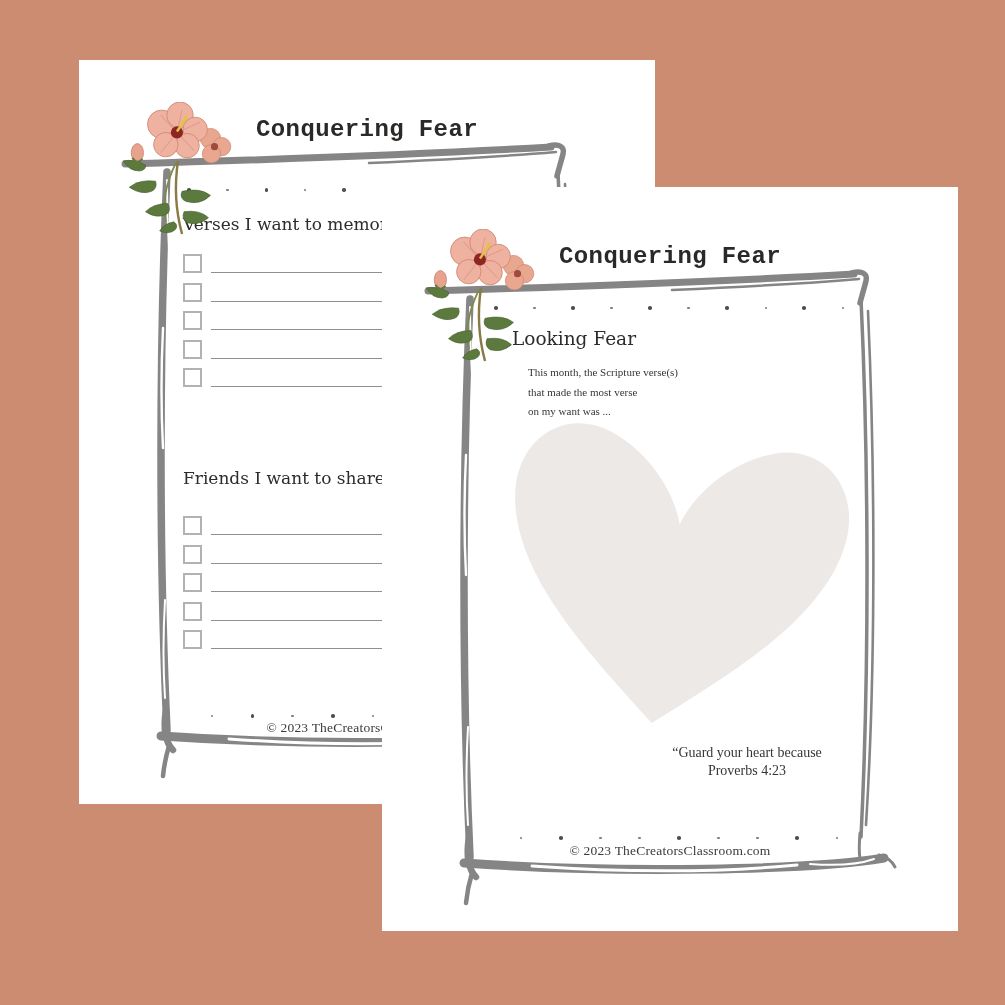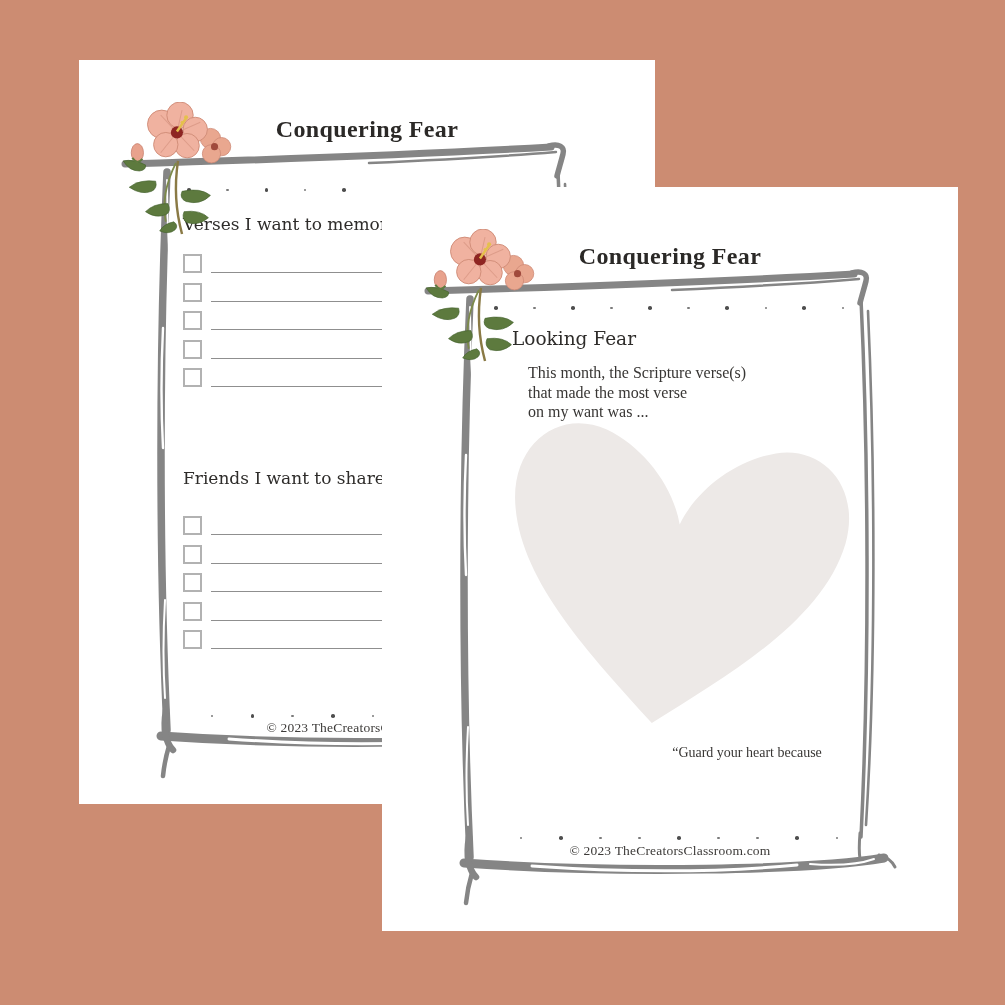--- a/index.html
+++ b/index.html
@@ -17,21 +17,21 @@
   }
   .page-back  { left:79px;  top:60px;  z-index:1; }
   .page-front { left:382px; top:187px; z-index:2; }
 
   .border-svg { position:absolute; left:0; top:0; width:576px; height:744px; z-index:1; }
   .flower     { position:absolute; left:36px; top:42px; width:130px; height:134px; z-index:3; }
 
   .page-title {
     position:absolute; left:0; top:56px; width:100%; text-align:center;
     font-size:24px; font-weight:bold; color:#2b2927; letter-spacing:.4px; z-index:2;
-    font-family:Liberation Serif, serif;
+    font-family:Liberation Mono, monospace;
   }
 
   .dots { position:absolute; display:flex; justify-content:space-between; align-items:center; z-index:2; }
   .dot  { border-radius:50%; background:#4e4e4e; }
   .dot.big   { width:3.6px; height:3.6px; }
   .dot.small { width:2.3px; height:2.3px; opacity:.75; }
   .page-back  .dots-top    { left:108px; top:128px; width:352px; }
   .page-back  .dots-bottom { left:132px; top:654px; width:324px; }
   .page-front .dots-top    { left:112px; top:119px; width:350px; }
   .page-front .dots-bottom { left:138px; top:649px; width:318px; }
@@ -52,21 +52,21 @@
     width:19px; height:19px; border:2px solid #b2b2b2; background:#fff;
     display:inline-block; flex:0 0 auto;
   }
   .write-line {
     width:296px; height:17px; margin-left:9px;
     border-bottom:1.7px solid #8f8f8f;
   }
 
   .prompt-text {
     position:absolute; left:146px; top:176px; z-index:2;
-    font-size:16px; line-height:19.5px; color:#38settings3634; color:#383634;
+    font-size:11px; line-height:19.5px; color:#38settings3634; color:#383634;
   }
 
   .heart-wrap { position:absolute; left:98px; top:194px; width:388px; height:368px; transform:rotate(8deg); z-index:1; }
   .heart-wrap svg { width:100%; height:100%; }
 
   .quote-text {
     position:absolute; left:210px; top:557px; width:310px; text-align:center; z-index:2;
     font-size:14px; line-height:18px; color:#383634;
   }
 
@@ -267,20 +267,21 @@
     </div>
 
     <div class="heart-wrap">
       <svg viewBox="0 0 200 180" preserveAspectRatio="none">
         <use href="#heart-path" fill="#EDE9E7"></use>
       </svg>
     </div>
 
     <div class="quote-text">
       <div>“Guard your heart because</div>
+      <div>Proverbs 4:23</div>
     </div>
 
     <div class="dots dots-bottom">
       <span class="dot small"></span>
         <span class="dot big"></span>
         <span class="dot small"></span>
         <span class="dot small"></span>
         <span class="dot big"></span>
         <span class="dot small"></span>
         <span class="dot small"></span>

